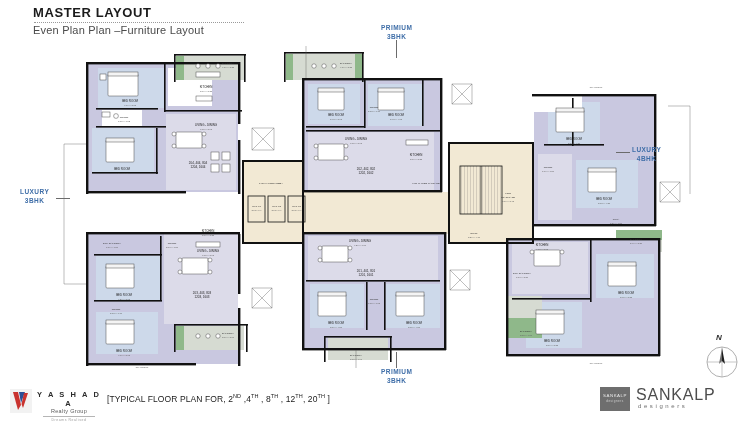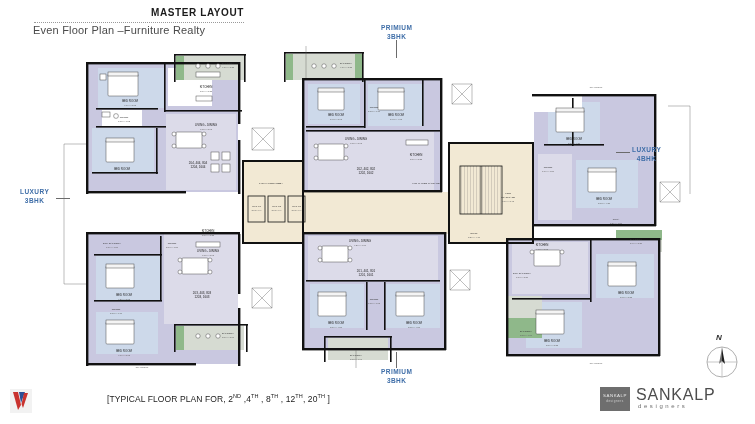--- a/index.html
+++ b/index.html
@@ -2,22 +2,22 @@
 <html><head>
 <meta charset="utf-8">
 <style>
   html,body{margin:0;padding:0;background:#ffffff;}
   body{width:755px;height:424px;overflow:hidden;
        font-family:"Liberation Sans","DejaVu Sans",sans-serif;
        color:#1a1a1a;position:relative;}
 
   
   #title-block{position:absolute;left:33px;top:4px;}
-  #main-title{font-size:10px;font-weight:bold;letter-spacing:.6px;color:#1b1b1b;
-              line-height:17px;white-space:nowrap;text-align:right;}
+  #main-title{font-size:13px;font-weight:bold;letter-spacing:.6px;color:#1b1b1b;
+              line-height:17px;white-space:nowrap;}
   #title-rule{width:210px;height:0;border-top:1px dotted #9a9a9a;margin:1px 0 1px 1px;}
   #sub-title{font-size:11px;color:#4a4a4a;letter-spacing:.2px;line-height:13px;white-space:nowrap;}
 
   
   .callout{position:absolute;font-size:6.5px;font-weight:bold;color:#3f6ea8;
            letter-spacing:.45px;text-align:center;line-height:8.5px;white-space:nowrap;}
   .leader{position:absolute;background:#6b6b6b;}
 
   
   #plan{position:absolute;left:56px;top:44px;width:640px;height:326px;}
@@ -50,21 +50,21 @@
   #compass{position:absolute;left:698px;top:334px;width:48px;height:48px;}
   #compass-n{position:absolute;left:18px;top:-1px;font-size:8px;font-weight:bold;
              color:#2b2b2b;font-style:italic;}
 </style>
 </head>
 <body>
 
 <div id="title-block">
   <div id="main-title">MASTER LAYOUT</div>
   <div id="title-rule"></div>
-  <div id="sub-title">Even Floor Plan –Furniture Realty</div>
+  <div id="sub-title">Even Plan Plan –Furniture Layout</div>
 </div>
 
 <div id="plan">
 <svg width="640" height="326" viewBox="0 0 640 326" xmlns="http://www.w3.org/2000/svg">
   <defs>
     <style>
       .w{fill:#111;}
       .uf{fill:#c9c8e0;}
       .ufl{fill:#dcdbe9;}
       .bedb{fill:#cdd9ea;}
@@ -487,20 +487,26 @@
 </div>
 
 <div id="yashada-logo">
   <div id="yashada-mark">
     <svg width="22" height="24" viewBox="0 0 22 24">
       <path d="M3 3 L8 3 L11 16 L8 21 Z" fill="#c9332f"></path>
       <path d="M9 3 L15 3 L11 14 Z" fill="#2b4f96"></path>
       <path d="M14 4 L18 4 L13 19 L11.5 15 Z" fill="#c9332f"></path>
     </svg>
   </div>
+  <div id="yashada-text">
+    <div class="ys-name">Y A S H A D A</div>
+    <div class="ys-sub">Realty Group</div>
+    <div class="ys-rule"></div>
+    <div class="ys-tag">Dreams  Realised</div>
+  </div>
 </div>
 
 <div id="sankalp-logo">
   <div id="sk-box"></div>
   <div id="sk-box-name">SANKALP</div>
   <div id="sk-box-sub">designers</div>
   <div id="sk-name">SANKALP</div>
   <div id="sk-sub">designers</div>
 </div>
 

